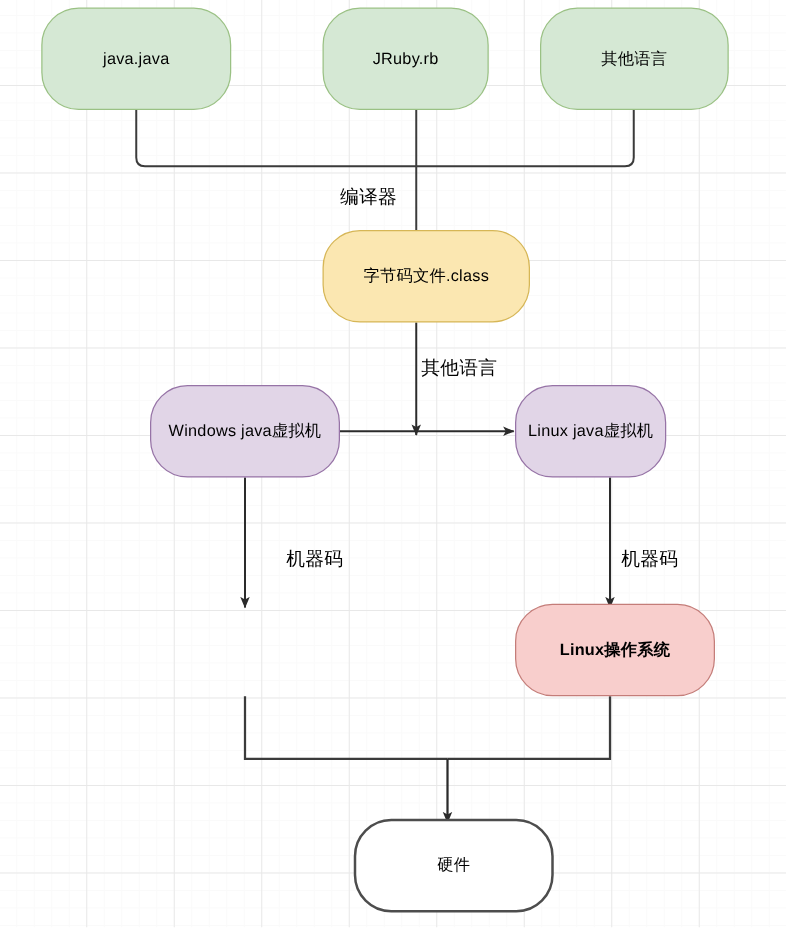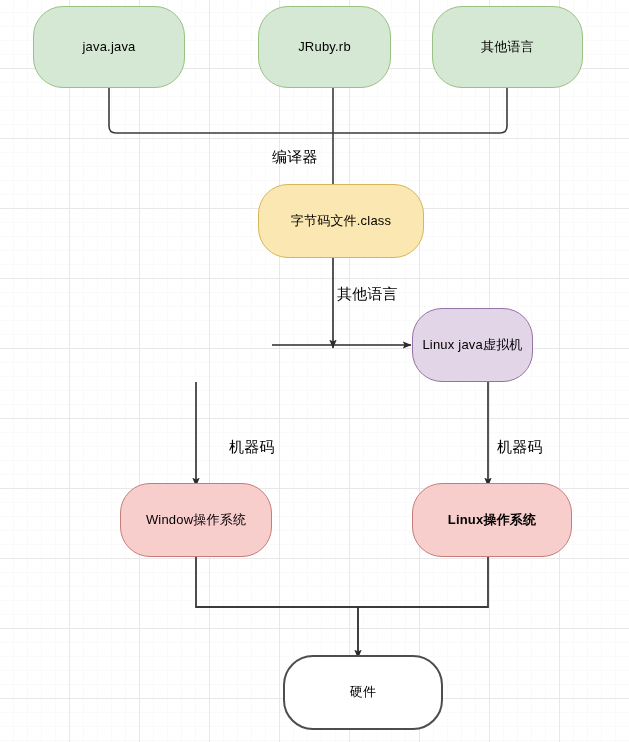--- a/index.html
+++ b/index.html
@@ -102,28 +102,28 @@
   </div>
 
   <div class="node node-green" style="left:432px; top:6px; width:151px; height:82px;">
     <span>其他语言</span>
   </div>
 
   <div class="node node-yellow" style="left:258px; top:184px; width:166px; height:74px;">
     <span>字节码文件.class</span>
   </div>
 
+  <div class="node node-purple" style="left:120px; top:308px; width:152px; height:74px;">
+    <span>Windows  java虚拟机</span>
+  </div>
 
   <div class="node node-purple" style="left:412px; top:308px; width:121px; height:74px;">
     <span>Linux  java虚拟机</span>
   </div>
 
-  <div class="node node-red" style="left:120px; top:483px; width:152px; height:74px;">
-    <span>Window操作系统</span>
-  </div>
 
   <div class="node node-red" style="left:412px; top:483px; width:160px; height:74px;font-weight:bold;">
     <span>Linux操作系统</span>
   </div>
 
   <div class="node node-white" style="left:283px; top:655px; width:160px; height:75px;">
     <span>硬件</span>
   </div>
 
   <div class="edge-label" style="left:272px; top:148px;">编译器</div>

